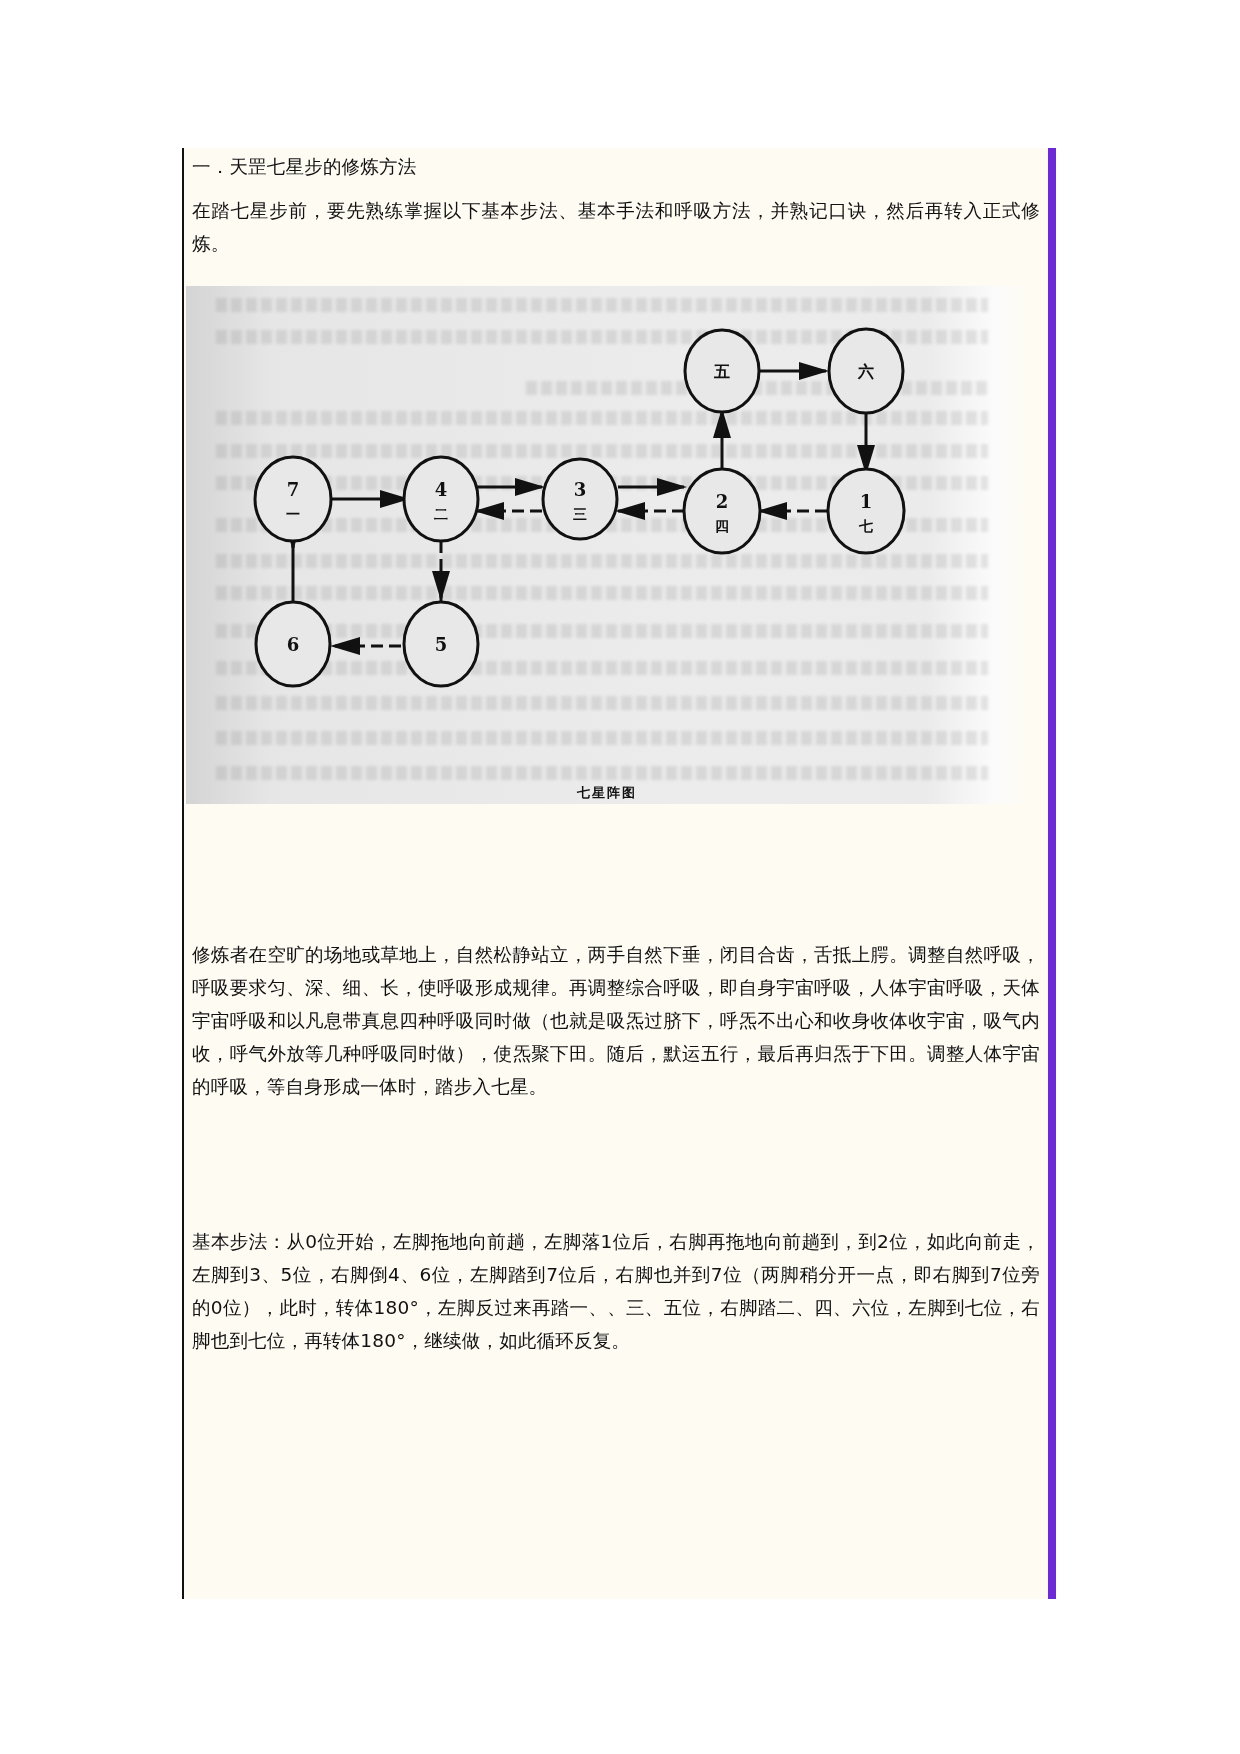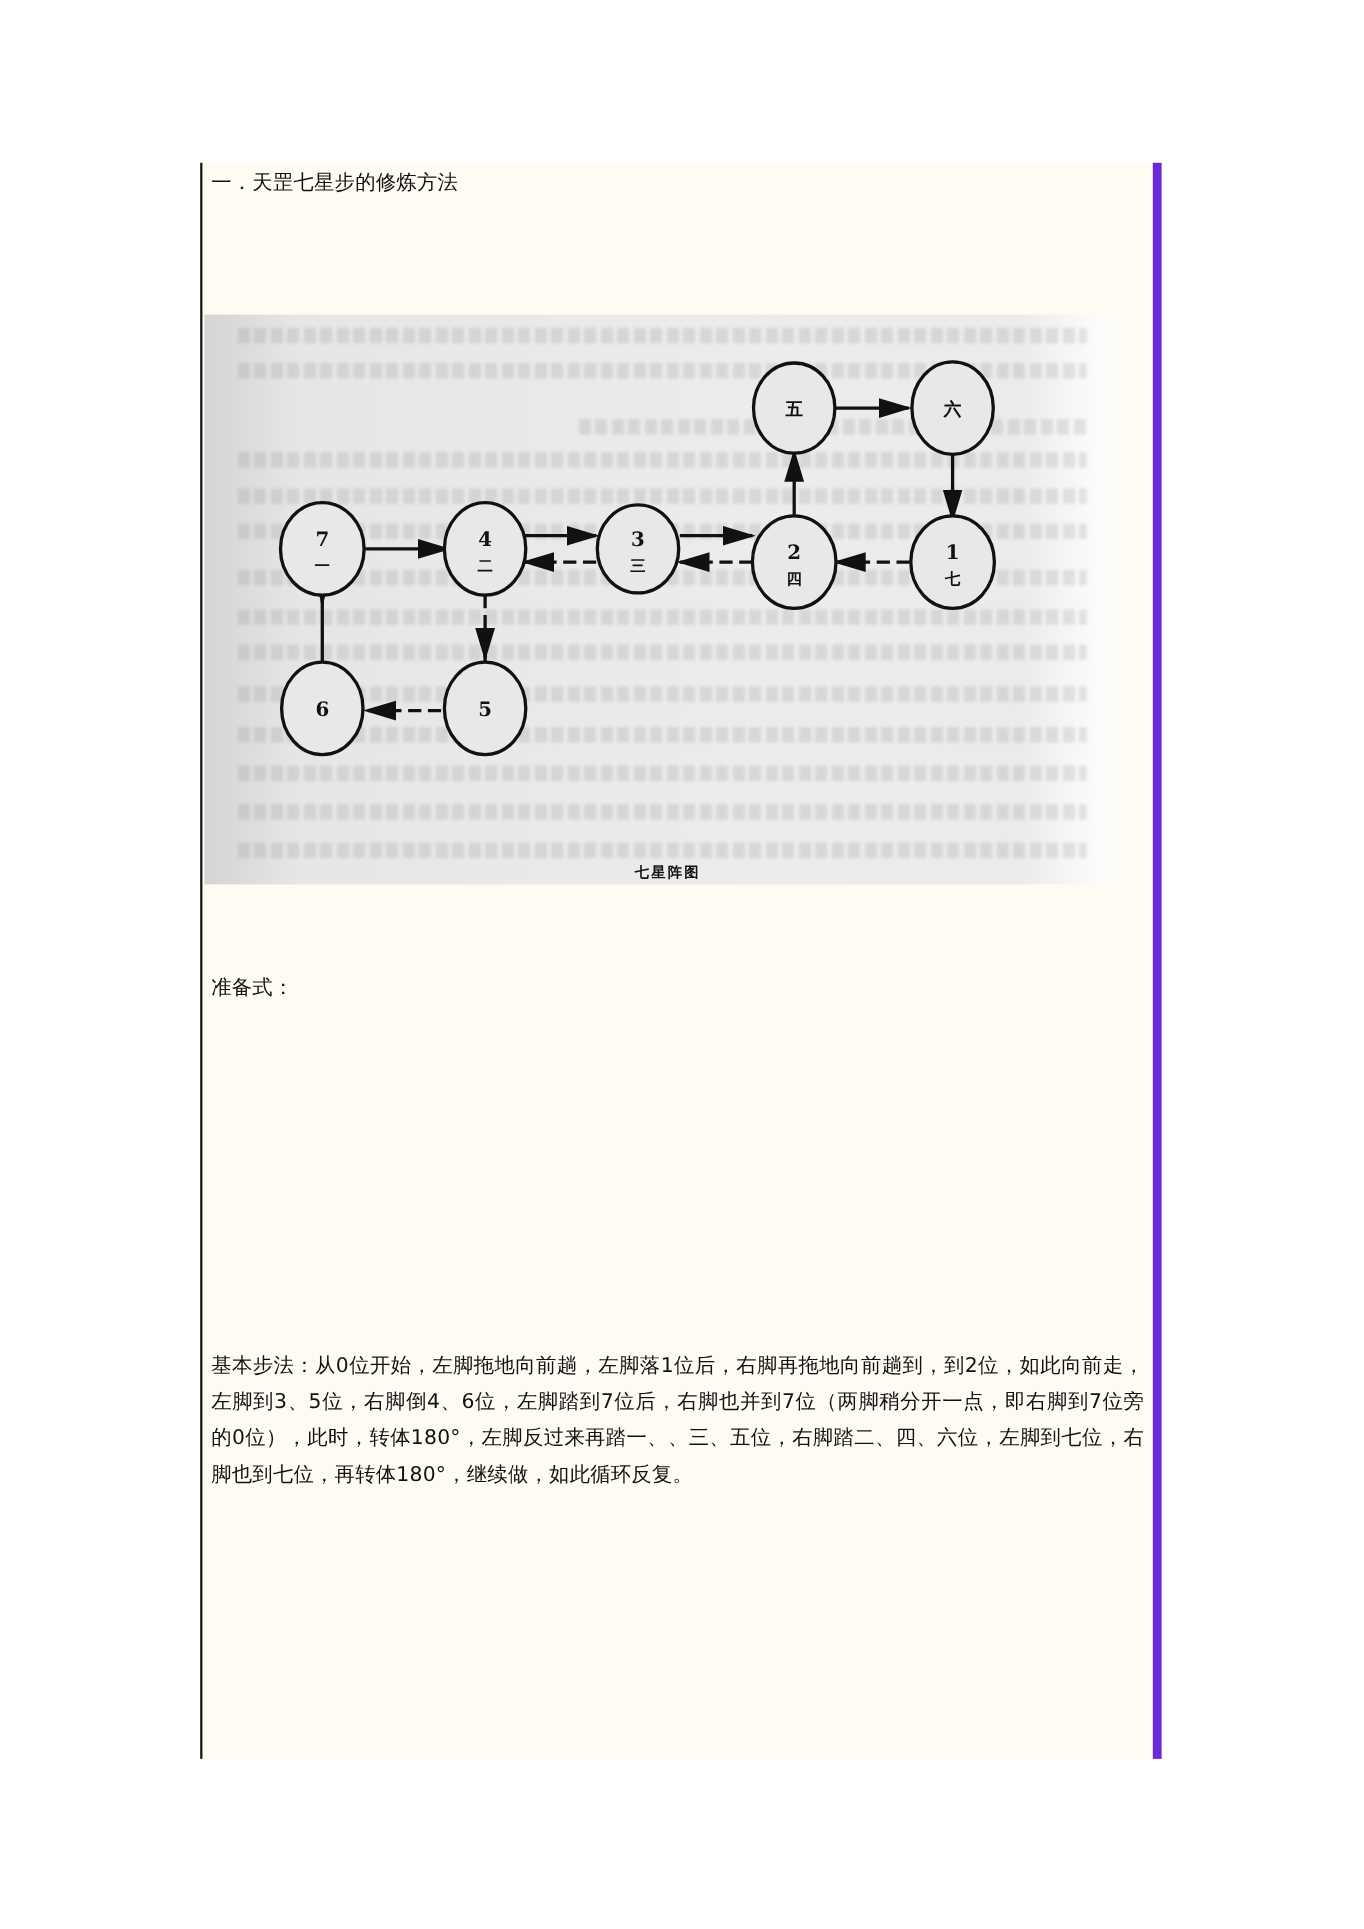--- a/index.html
+++ b/index.html
@@ -38,20 +38,21 @@
     position: absolute; bottom: 2px; left: 0; right: 0; text-align: center;
     font-size: 13px; font-weight: bold; color: #111; letter-spacing: 2px; margin-top: 45px;
   }
 </style>
 </head>
 <body>
 
 <div class="page-box">
 
   <p class="p" style="top:2px;">一．天罡七星步的修炼方法</p>
+  <p class="p" style="top:46px;">在踏七星步前，要先熟练掌握以下基本步法、基本手法和呼吸方法，并熟记口诀，然后再转入正式修炼。</p>
 
   <div class="diagram">
     <div class="ghost" style="top:12px;"></div>
     <div class="ghost" style="top:44px;"></div>
     <div class="ghost" style="top:95px; left:340px;"></div>
     <div class="ghost" style="top:125px;"></div>
     <div class="ghost" style="top:158px;"></div>
     <div class="ghost" style="top:190px;"></div>
     <div class="ghost" style="top:232px;"></div>
     <div class="ghost" style="top:268px;"></div>
@@ -108,19 +109,19 @@
         <text x="680" y="245" font-size="14">七</text>
         <text x="536" y="91" font-size="16">五</text>
         <text x="680" y="91" font-size="16">六</text>
         <text x="107" y="365" font-size="18">6</text>
         <text x="255" y="365" font-size="18">5</text>
       </g>
     </svg>
     <div class="caption">七星阵图</div>
   </div>
 
-  <p class="p" style="top:734px;">准备式：</p>
+  <p class="p" style="top:790px;">修炼者在空旷的场地或草地上，自然松静站立，两手自然下垂，闭目合齿，舌抵上腭。调整自然呼吸，呼吸要求匀、深、细、长，使呼吸形成规律。再调整综合呼吸，即自身宇宙呼吸，人体宇宙呼吸，天体宇宙呼吸和以凡息带真息四种呼吸同时做（也就是吸炁过脐下，呼炁不出心和收身收体收宇宙，吸气内收，呼气外放等几种呼吸同时做），使炁聚下田。随后，默运五行，最后再归炁于下田。调整人体宇宙的呼吸，等自身形成一体时，踏步入七星。</p>
 
   <p class="p" style="top:1040px;margin-top:37px;">基本步法：从0位开始，左脚拖地向前趟，左脚落1位后，右脚再拖地向前趟到，到2位，如此向前走，左脚到3、5位，右脚倒4、6位，左脚踏到7位后，右脚也并到7位（两脚稍分开一点，即右脚到7位旁的0位），此时，转体180°，左脚反过来再踏一、、三、五位，右脚踏二、四、六位，左脚到七位，右脚也到七位，再转体180°，继续做，如此循环反复。</p>
 
 
 
 </div>
 
 </body></html>

